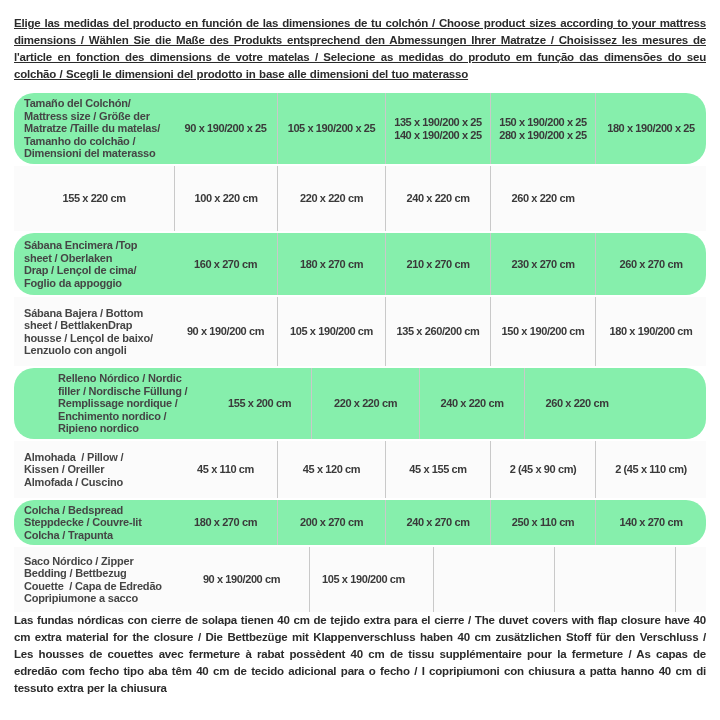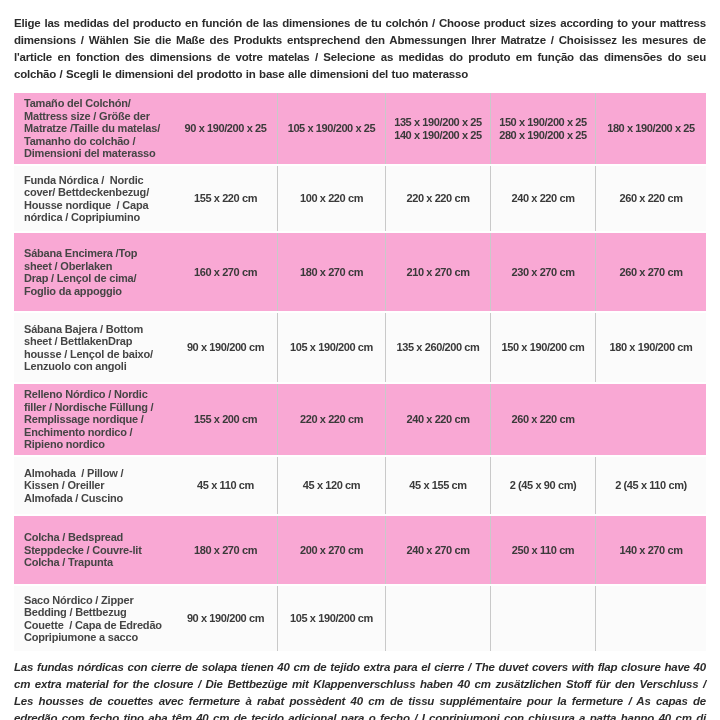--- a/index.html
+++ b/index.html
@@ -15,43 +15,43 @@
   .note{
     margin:0;
     font-size:11.5px;
     font-weight:700;
     line-height:17px;
     letter-spacing:-0.2px;
     text-align:justify;
     color:#2b2b2b;
     word-spacing:0.5px;
   }
-  .header-note{margin-bottom:10px;}
-  .footer-note{margin-top:8px;font-style:italic;}
+  .header-note{margin-bottom:10px;text-decoration:underline;}
+  .footer-note{}
 
   .size-table{
     display:flex;
     flex-direction:column;
     gap:2px;
     background:#ffffff;
   }
   .row{
     display:grid;
     grid-template-columns:160px 103px 108px 105px 105px 111px;
   }
-  .row.shade{background:#f9a8d4;}
+  .row.shade{background:#86efac;border-radius:20px;}
   .row.light{background:#fbfbfb;}
   .r1{height:71px;}
   .r2{height:65px;}
-  .r3{height:78px;}
+  .r3{height:62px;}
   .r4{height:69px;}
-  .r5{height:71px;}
+  .r5{height:71px;padding-left:34px;}
   .r6{height:57px;}
-  .r7{height:68px;}
-  .r8{height:65px;}
+  .r7{height:45px;}
+  .r8{height:65px;gap:16px;}
 
   .cell{
     display:flex;
     align-items:center;
     min-width:0;
   }
   .label{
     padding:0 4px 0 10px;
     font-size:11px;
     font-weight:700;
@@ -92,24 +92,20 @@
       <div class="cell val first">90 x 190/200 x 25</div>
       <div class="cell val">105 x 190/200 x 25</div>
       <div class="cell val">135 x 190/200 x 25
 140 x 190/200 x 25</div>
       <div class="cell val">150 x 190/200 x 25
 280 x 190/200 x 25</div>
       <div class="cell val">180 x 190/200 x 25</div>
     </div>
 
     <div class="row light r2">
-      <div class="cell label">Funda Nórdica /  Nordic
-cover/ Bettdeckenbezug/
-Housse nordique  / Capa
-nórdica / Copripiumino</div>
       <div class="cell val first">155 x 220 cm</div>
       <div class="cell val">100 x 220 cm</div>
       <div class="cell val">220 x 220 cm</div>
       <div class="cell val">240 x 220 cm</div>
       <div class="cell val">260 x 220 cm</div>
     </div>
 
     <div class="row shade r3">
       <div class="cell label">Sábana Encimera /Top
 sheet / Oberlaken

